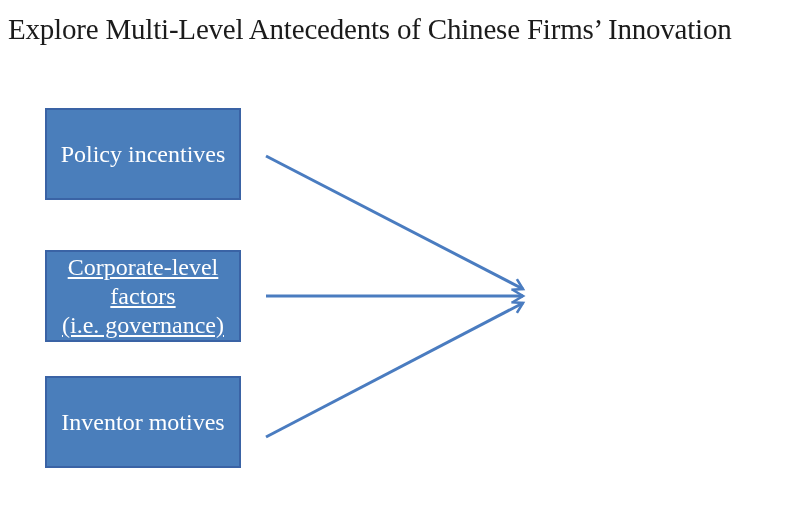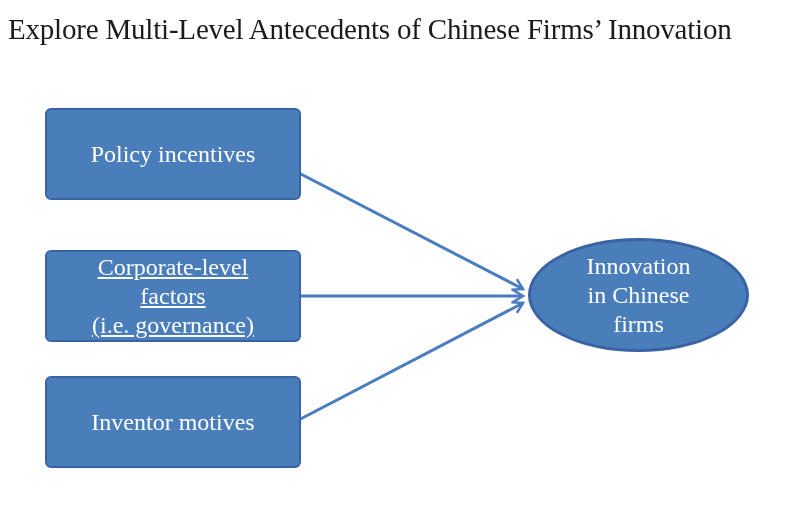--- a/index.html
+++ b/index.html
@@ -20,21 +20,21 @@
     white-space:nowrap;letter-spacing:-0.2px;
   }
   .node{
     position:absolute;display:flex;align-items:center;justify-content:center;
     background:var(--color-shape-fill);
     border:2.5px solid var(--color-shape-border);
     color:var(--color-shape-text);
     text-align:center;
   }
   .node .label{white-space:pre-line;font-size:24px;line-height:29px;}
-  .box{width:256px;height:92px;border-radius:6px;}
+  .box{width:196px;height:92px;}
   .box-1{left:45px;top:108px;}
   .box-2{left:45px;top:250px;text-decoration:underline;}
   .box-3{left:45px;top:376px;}
   .ellipse{
     left:528px;top:238px;width:221px;height:114px;
     border-radius:50%;
     border-width:3px;
   }
   .arrow-layer{position:absolute;left:0;top:0;pointer-events:none;}
   .arrow-line{stroke:var(--color-arrow);stroke-width:3;fill:none;}
@@ -65,19 +65,14 @@
   <div class="node box box-2">
     <span class="label">Corporate-level
 factors
 (i.e. governance)</span>
   </div>
 
   <div class="node box box-3">
     <span class="label">Inventor motives</span>
   </div>
 
-  <div class="node ellipse">
-    <span class="label">Innovation
-in Chinese
-firms</span>
-  </div>
 
 </div>
 
 </body></html>

